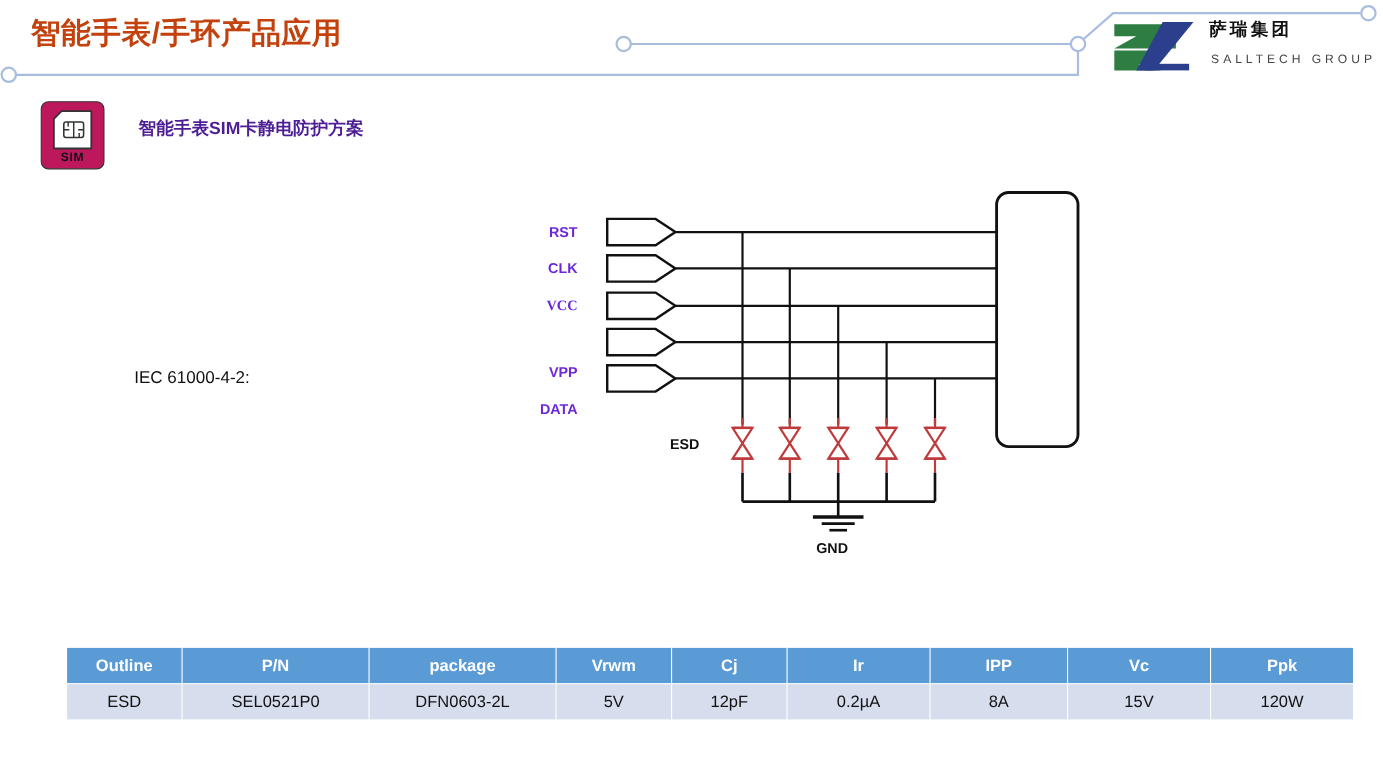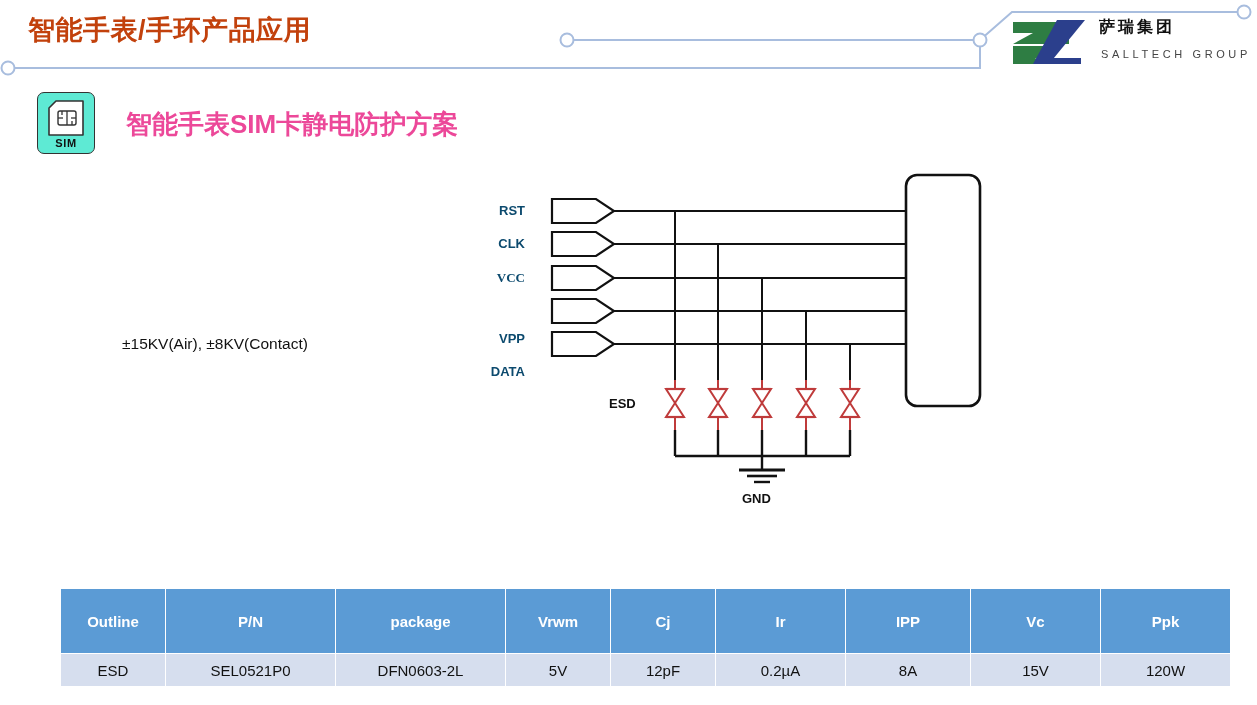--- a/index.html
+++ b/index.html
@@ -39,21 +39,21 @@
 
   
   #sim-icon-box {
     position: absolute;
     left: 37px;
     top: 92px;
     width: 58px;
     height: 62px;
     border: 1.4px solid #333;
     border-radius: 7px;
-    background: #5eead4;
+    background: #be185d;
     box-sizing: border-box;
   }
   #sim-icon-box .sim-card-svg {
     position: absolute;
     left: 9px;
     top: 6px;
   }
   #sim-icon-box .sim-label {
     position: absolute;
     left: 0;
@@ -62,41 +62,41 @@
     text-align: center;
     font-size: 11px;
     font-weight: bold;
     color: #111;
     letter-spacing: 0.6px;
   }
   #section-heading {
     position: absolute;
     left: 126px;
     top: 107px;
-    font-size: 26px;
-    font-weight: bold;
-    color: #ec4899;
+    font-size: 16px;
+    font-weight: bold;
+    color: #4c1d95;
     white-space: nowrap;
   }
 
   
   #iec-note {
     position: absolute;
     left: 122px;
     top: 333px;
     font-size: 15.5px;
     line-height: 22px;
     color: #111111;
     white-space: nowrap;
   }
   .pin-label {
     position: absolute;
     font-size: 13px;
     font-weight: bold;
-    color: #0c4a6e;
+    color: #6d28d9;
     text-align: right;
     white-space: nowrap;
   }
   .diagram-text {
     position: absolute;
     font-size: 13px;
     font-weight: bold;
     color: #111111;
     white-space: nowrap;
   }
@@ -121,21 +121,21 @@
     border-collapse: separate;
     border-spacing: 1.5px 1.5px;
     table-layout: fixed;
   }
   #param-table th {
     background: #5B9BD5;
     color: #ffffff;
     font-size: 15px;
     font-weight: bold;
     height: 32px;
-    padding: 16px 2px;
+    padding: 0 2px;
     text-align: center;
     border: none;
   }
   #param-table td {
     background: #D6DEEE;
     color: #111111;
     font-size: 15px;
     font-weight: normal;
     height: 32px;
     padding: 0 2px;
@@ -222,21 +222,21 @@
       <line x1="11" y1="19" x2="16" y2="19" stroke="#333333" stroke-width="1.3"></line>
       <line x1="24" y1="19" x2="29" y2="19" stroke="#333333" stroke-width="1.3"></line>
       <line x1="15" y1="12" x2="15" y2="16" stroke="#333333" stroke-width="1.3"></line>
       <line x1="25" y1="22" x2="25" y2="26" stroke="#333333" stroke-width="1.3"></line>
     </svg>
     <div class="sim-label">SIM</div>
   </div>
   <div id="section-heading">智能手表SIM卡静电防护方案</div>
 
   <div id="iec-note">
-    <div>±15KV(Air), ±8KV(Contact)</div>
+    <div>IEC 61000-4-2:</div>
   </div>
 
   <div class="pin-label" style="left:470px; top:203px; width:55px;">RST</div>
   <div class="pin-label" style="left:470px; top:236px; width:55px;">CLK</div>
   <div class="pin-label" style="left:470px; top:270px; width:55px;font-family:Liberation Serif, serif;">VCC</div>
   <div class="pin-label" style="left:470px; top:303px; width:55px;margin-top:28px;">VPP</div>
   <div class="pin-label" style="left:463px; top:336px; width:62px;margin-top:28px;">DATA</div>
 
   <div class="diagram-text" style="left:609px; top:396px;">ESD</div>
   <div class="diagram-text" style="left:742px; top:491px;">GND</div>

